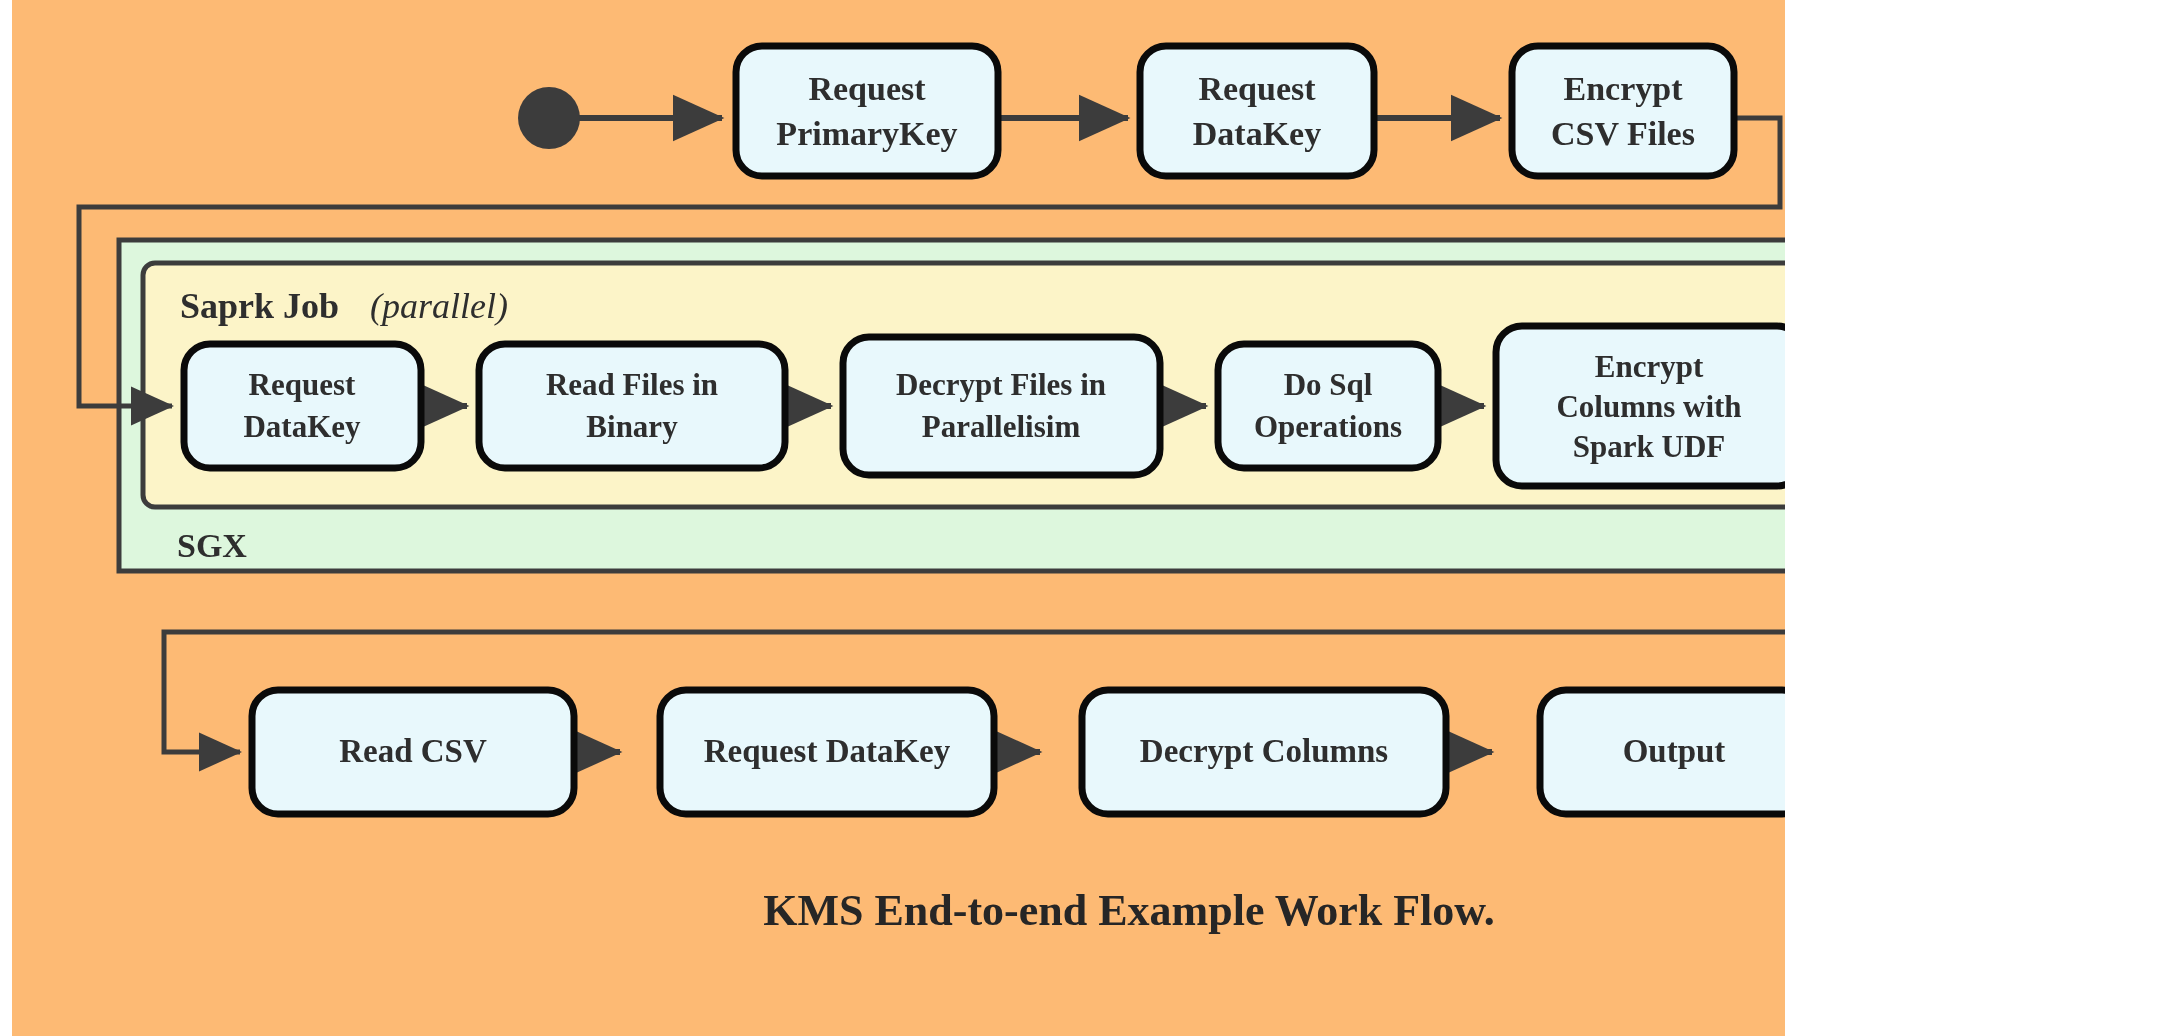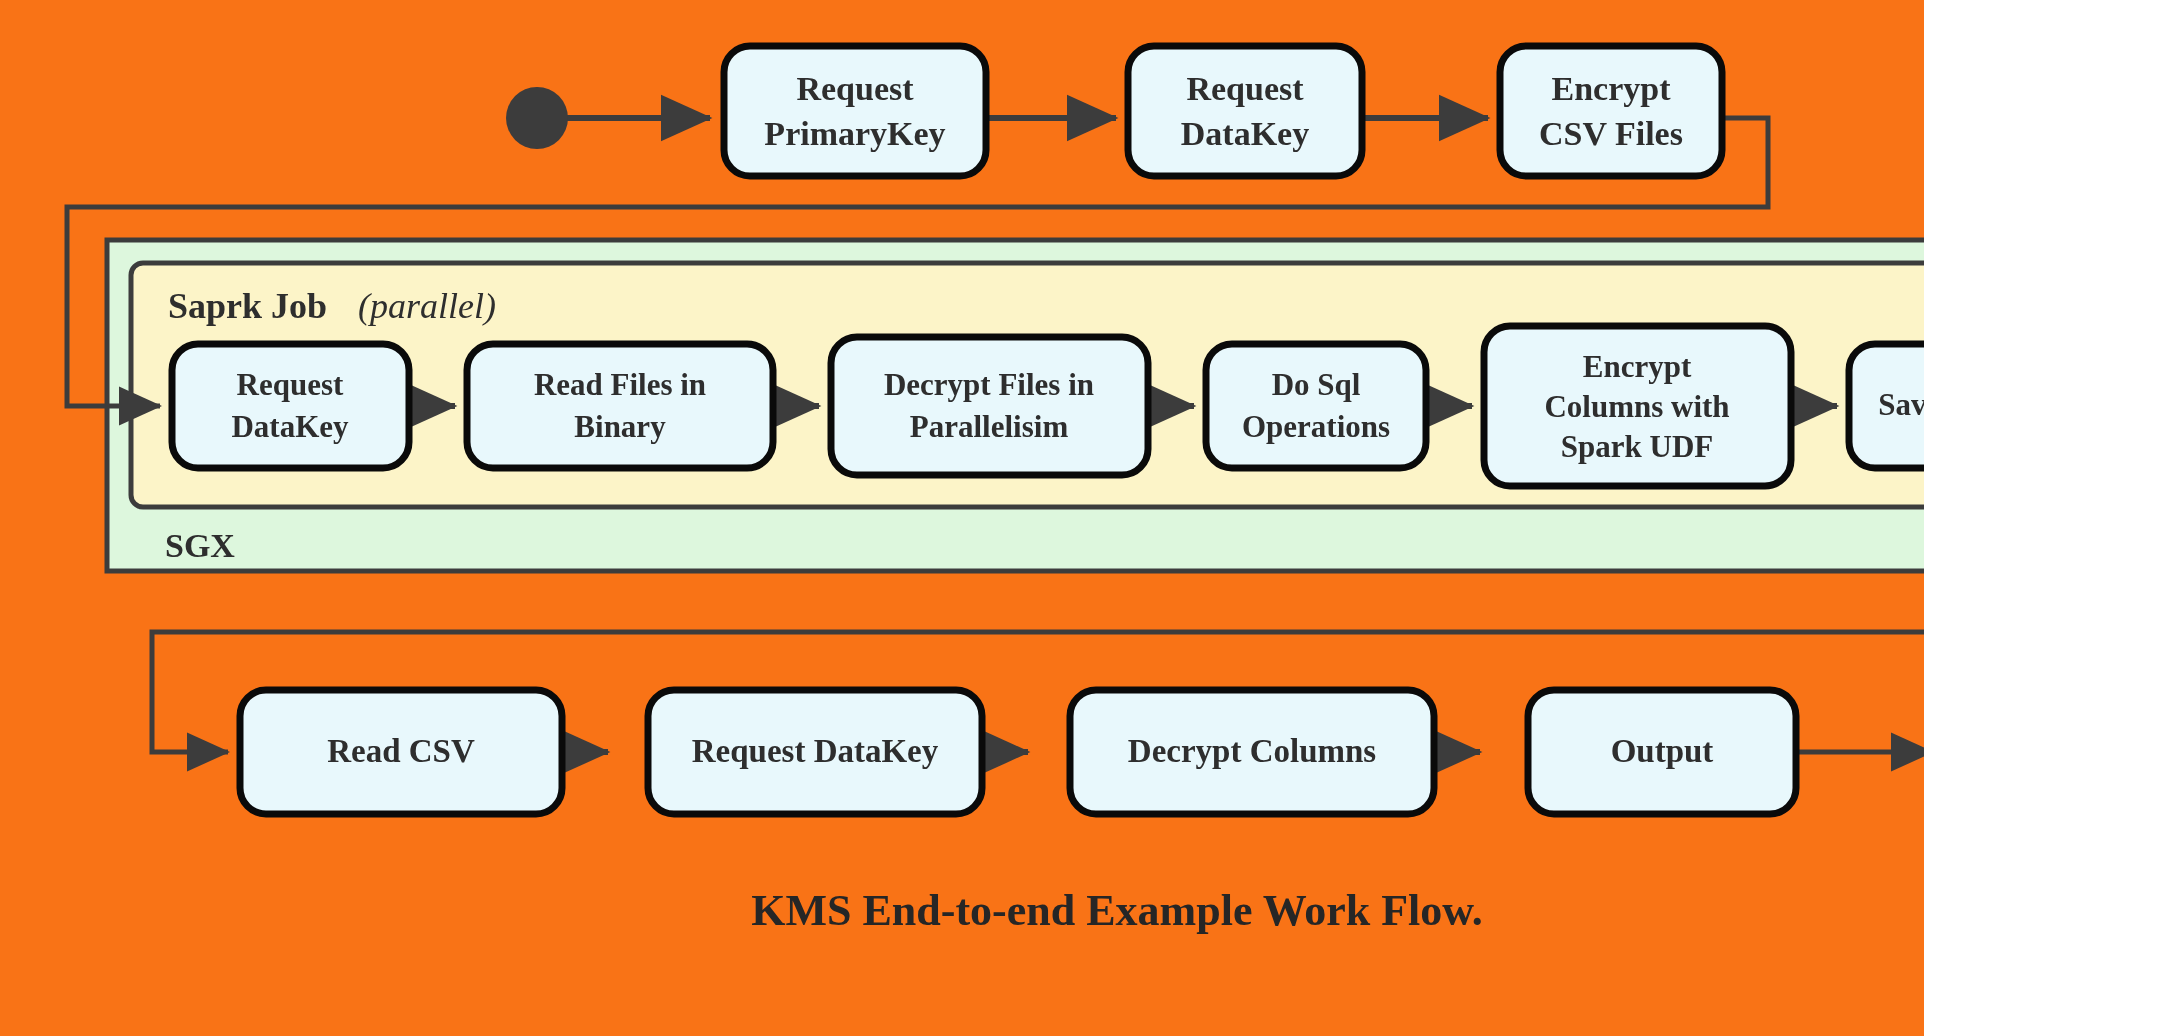--- a/index.html
+++ b/index.html
@@ -6,24 +6,25 @@
   html, body {
     margin: 0;
     padding: 0;
     background: #ffffff;
   }
   body {
     font-family: "Liberation Serif", "DejaVu Serif", serif;
   }
   #canvas {
     position: relative;
-    width: 1924px;
+    width: 1773px;
     height: 1036px;
-    background: #f97316;
+    background: #fdba74;
     overflow: hidden;
+    margin-left: 12px;
   }
   svg.diagram {
     position: absolute;
     left: 0;
     top: 0;
     width: 2179px;
     height: 1036px;
     display: block;
   }
   .node-label {

